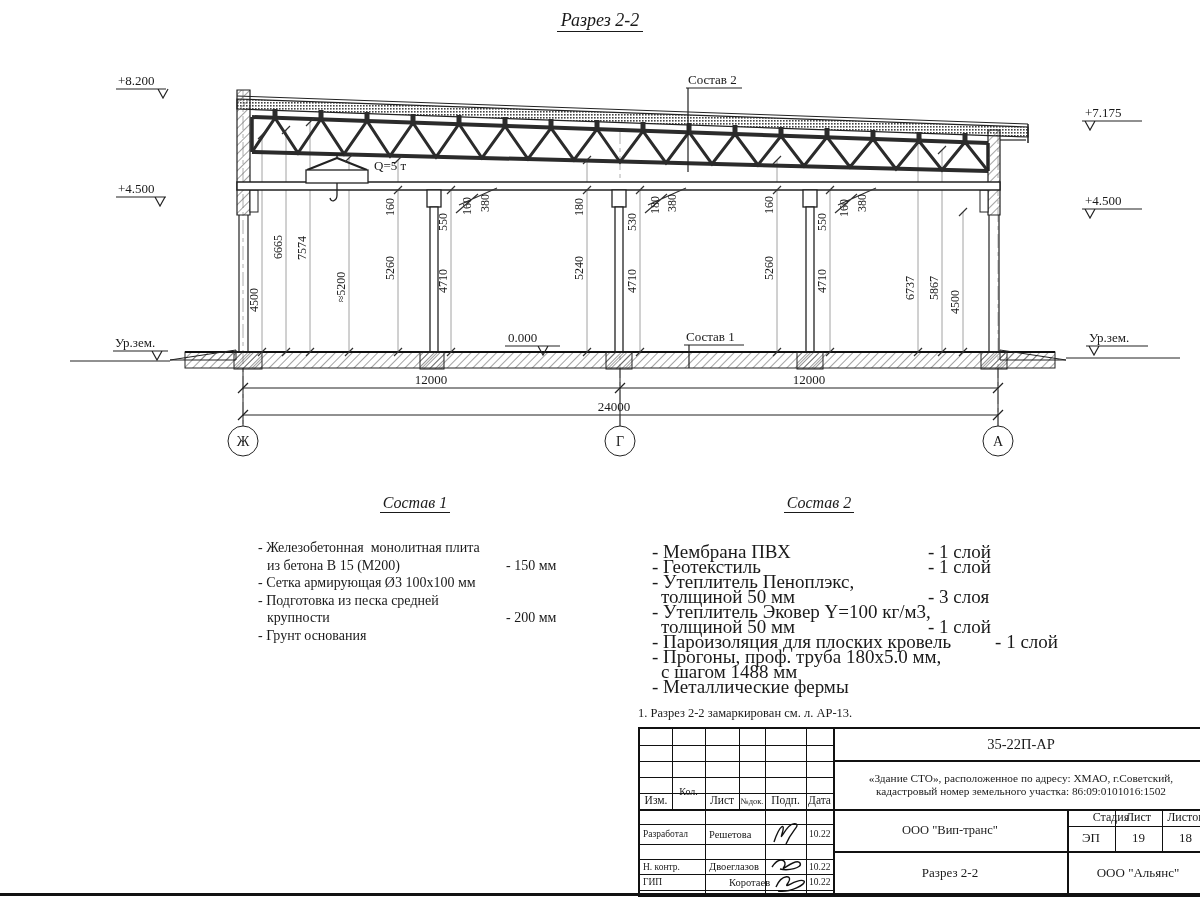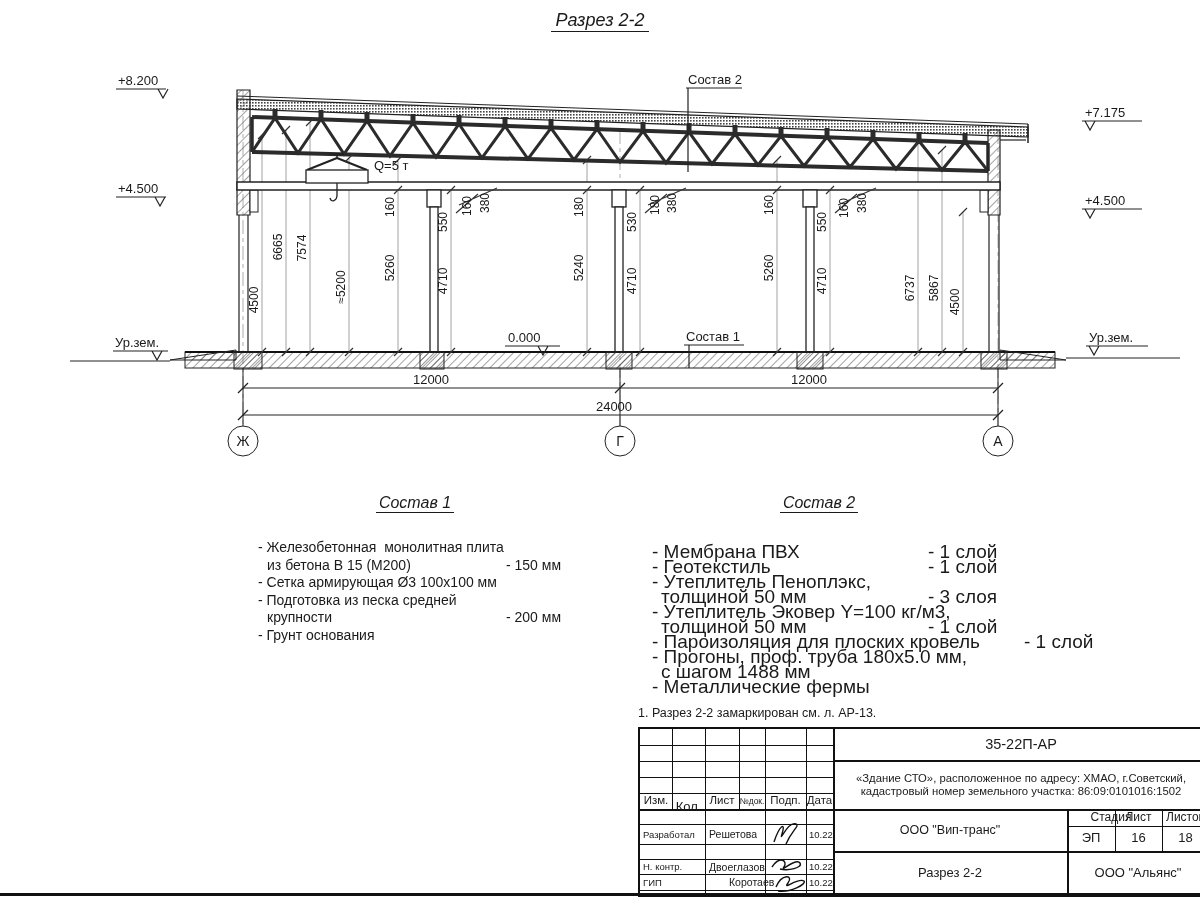--- a/index.html
+++ b/index.html
@@ -1,18 +1,18 @@
 <!DOCTYPE html>
 <html><head>
 <meta charset="utf-8">
 <style>
   html,body{margin:0;padding:0;background:#fff;}
   body{width:1200px;height:900px;overflow:hidden;position:relative;
        font-family:"Liberation Sans",sans-serif;color:#1a1a1a;}
-  .sheet{position:absolute;inset:0;}
+  .sheet{position:absolute;inset:0;font-family:Liberation Serif, serif;}
   .dwg-title{position:absolute;left:0;top:10px;width:1200px;text-align:center;
        font-size:18px;font-style:italic;}
   .dwg-title span{border-bottom:1.5px solid #1a1a1a;padding:0 4px 1px 4px;}
   svg text{fill:#1a1a1a;}
   .t12{font-size:12px;} .t13{font-size:13px;} .t14{font-size:14px;}
   .sostav{position:absolute;}
   .sostav .st-title{text-align:center;font-style:italic;font-size:16px;}
   .sostav .st-title span{border-bottom:1.3px solid #1a1a1a;padding:0 3px 1px 3px;}
   .s1{left:258px;top:494px;width:314px;}
   .s1 .st-body{margin-top:27px;font-size:14px;line-height:17.5px;}
@@ -301,21 +301,21 @@
     <div class="tb-line" style="left:65px;top:0;width:1px;height:166px;"></div>
     <div class="tb-line" style="left:99px;top:0;width:1px;height:80px;"></div>
     <div class="tb-line" style="left:125px;top:0;width:1px;height:166px;"></div>
     <div class="tb-line" style="left:166px;top:0;width:1px;height:166px;"></div>
     <div class="tb-line" style="left:193px;top:0;width:2px;height:166px;"></div>
     <div class="tb-line" style="left:427px;top:80px;width:2px;height:86px;"></div>
     <div class="tb-line" style="left:475px;top:80px;width:1px;height:42px;"></div>
     <div class="tb-line" style="left:522px;top:80px;width:1px;height:42px;"></div>
 
     <div class="tb-cell" style="left:0;top:64px;width:32px;height:16px;font-size:11.5px;">Изм.</div>
-    <div class="tb-cell" style="left:32px;top:70px;width:33px;height:16px;font-size:13px;">Кол.</div>
+    <div class="tb-cell" style="left:32px;top:55px;width:33px;height:16px;font-size:10px;">Кол.</div>
     <div class="tb-cell" style="left:65px;top:64px;width:34px;height:16px;font-size:11.5px;">Лист</div>
     <div class="tb-cell" style="left:99px;top:64px;width:26px;height:17px;font-size:8.5px;">№док.</div>
     <div class="tb-cell" style="left:125px;top:64px;width:41px;height:16px;font-size:11.5px;">Подп.</div>
     <div class="tb-cell" style="left:166px;top:64px;width:27px;height:16px;font-size:11.5px;">Дата</div>
 
     <div class="tb-label" style="left:3px;top:95px;width:62px;height:20px;font-size:9.5px;">Разработал</div>
     <div class="tb-label" style="left:69px;top:95px;width:56px;height:20px;font-size:10.5px;">Решетова</div>
     <div class="tb-label" style="left:169px;top:95px;width:24px;height:20px;font-size:9.5px;">10.22</div>
     <div class="tb-label" style="left:3px;top:130px;width:62px;height:15px;font-size:9.5px;">Н. контр.</div>
     <div class="tb-label" style="left:69px;top:130px;width:56px;height:15px;font-size:10.5px;">Двоеглазов</div>
@@ -335,20 +335,20 @@
     <div class="tb-cell" style="left:193px;top:0;width:376px;height:31px;font-size:14.5px;">35-22П-АР</div>
     <div class="tb-cell" style="left:193px;top:31px;width:376px;height:49px;font-size:11.3px;flex-direction:column;">
       <div>«Здание СТО», расположенное по адресу: ХМАО, г.Советский,</div>
       <div>кадастровый номер земельного участка: 86:09:0101016:1502</div>
     </div>
     <div class="tb-cell" style="left:193px;top:80px;width:234px;height:42px;font-size:12.5px;">ООО "Вип-транс"</div>
     <div class="tb-cell" style="left:427px;top:80px;width:48px;height:17px;font-size:12px;margin-left:20px;">Стадия</div>
     <div class="tb-cell" style="left:475px;top:80px;width:47px;height:17px;font-size:12px;">Лист</div>
     <div class="tb-cell" style="left:522px;top:80px;width:47px;height:17px;font-size:12px;">Листов</div>
     <div class="tb-cell" style="left:427px;top:97px;width:48px;height:25px;font-size:13px;">ЭП</div>
-    <div class="tb-cell" style="left:475px;top:97px;width:47px;height:25px;font-size:13px;">16</div>
+    <div class="tb-cell" style="left:475px;top:97px;width:47px;height:25px;font-size:13px;">19</div>
     <div class="tb-cell" style="left:522px;top:97px;width:47px;height:25px;font-size:13px;">18</div>
     <div class="tb-cell" style="left:193px;top:122px;width:234px;height:44px;font-size:13px;">Разрез 2-2</div>
     <div class="tb-cell" style="left:427px;top:122px;width:142px;height:44px;font-size:13px;">ООО "Альянс"</div>
   </div>
 
   <div class="bottom-frame"></div>
 </div>
 
 </body></html>

